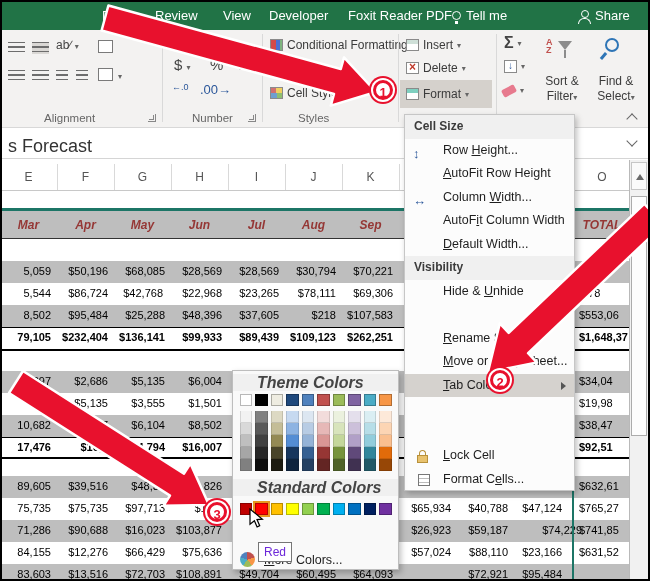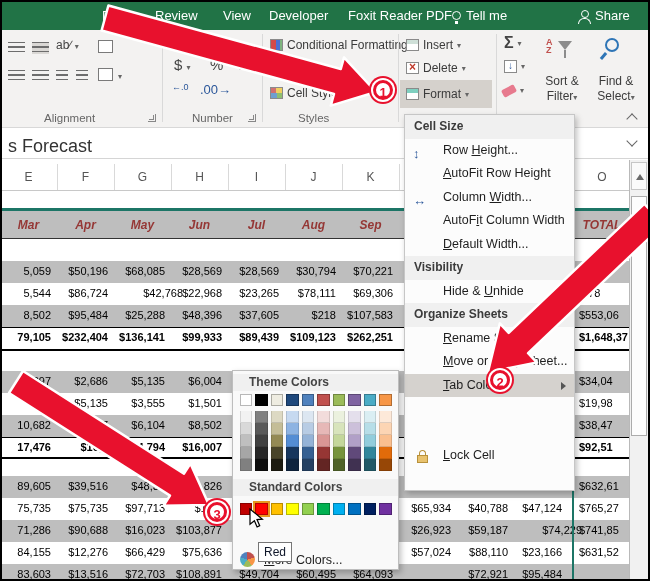--- a/index.html
+++ b/index.html
@@ -85,35 +85,35 @@
   .mrow.hl{background:#D5D2CE;}
   .mrow .sub{position:absolute;right:8px;top:8px;width:0;height:0;border-top:4px solid transparent;border-bottom:4px solid transparent;border-left:5px solid #555;}
   .micon{position:absolute;left:8px;top:3px;width:22px;height:18px;font-size:13px;color:#2B579A;}
   .lockbody{position:absolute;left:4px;top:8px;width:11px;height:8px;background:#E8C26E;border:1px solid #B8913B;}
   .lockring{position:absolute;left:6px;top:3px;width:7px;height:6px;border:1.6px solid #B8913B;border-bottom:none;border-radius:4px 4px 0 0;}
   .sheetpg{position:absolute;left:3px;top:2px;width:11px;height:14px;background:#fff;border:1px solid #999;}
   .fmticon{position:absolute;left:5px;top:3px;width:12px;height:12px;border:1px solid #777;background:linear-gradient(#fff 0 3px,#bbb 3px 4px,#fff 4px 7px,#bbb 7px 8px,#fff 8px);}
 
   
   .picker{position:absolute;left:230px;top:368px;width:167px;height:200px;background:#F9F9F9;border:1px solid #BDBDBD;box-shadow:2px 3px 6px rgba(0,0,0,.25);z-index:12;}
-  .phead{position:absolute;left:0;width:165px;height:17px;line-height:17px;padding-left:16px;font-size:12px;font-weight:bold;color:#444;background:#F0F0F0;}
+  .phead{position:absolute;left:0;width:165px;height:17px;line-height:17px;padding-left:24px;font-size:16px;font-weight:bold;color:#444;background:#F0F0F0;font-style:italic;}
   .swrow{position:absolute;left:7px;display:flex;gap:3.3px;}
   .sw{width:12.2px;height:12.2px;border:1px solid rgba(0,0,0,.28);}
   .tintcol{display:flex;flex-direction:column;}
   .tint{width:12.2px;height:12px;border:1px solid rgba(0,0,0,.12);border-top:none;}
   .sw.sel{outline:2px solid #E8971E;outline-offset:0px;}
   .pitem{position:absolute;left:0;width:165px;height:24px;font-size:12.5px;color:#1e1e1e;line-height:24px;}
   .pitem .lbl{position:absolute;left:31px;top:0;}
   .nocolor-sw{position:absolute;left:6px;top:3px;width:17px;height:15px;background:#D9D9D9;border:1px solid #9a9a9a;}
   .wheel{position:absolute;left:7px;top:4px;width:15px;height:15px;border-radius:50%;background:conic-gradient(#C0504D 0 20%,#F79646 0 40%,#9BBB59 0 60%,#4BACC6 0 80%,#4F81BD 0);}
 
   
   .arrowsvg{position:absolute;left:0;top:0;z-index:20;pointer-events:none;}
   .callout{position:absolute;width:20px;height:20px;border-radius:50%;background:#fff;border:3px solid #E8112D;box-shadow:0 0 0 2px #fff,0 0 0 4px #E8112D;color:#E8112D;font-weight:bold;font-size:13px;text-align:center;line-height:19px;z-index:21;}
-  .tooltip{position:absolute;left:256px;top:540px;min-width:30px;height:20px;background:#fff;border:1px solid #767676;font-size:12px;color:#0f172a;line-height:19px;padding:0 5px;z-index:22;}
+  .tooltip{position:absolute;left:256px;top:540px;min-width:30px;height:20px;background:#fff;border:1px solid #767676;font-size:12px;color:#6d28d9;line-height:19px;padding:0 5px;z-index:22;}
   .cursor{position:absolute;left:247px;top:506px;z-index:23;}
   u{text-decoration:underline;}
 </style>
 </head>
 <body>
 
 <div class="screen">
 <div class="inner">
 
   <div class="titlebar">
@@ -261,21 +261,21 @@
         <div class="cell" style="left: 50px; top: 263px; width: 56px;">$50,196</div>
         <div class="cell" style="left: 107px; top: 263px; width: 56px;">$68,085</div>
         <div class="cell" style="left: 164px; top: 263px; width: 56px;">$28,569</div>
         <div class="cell" style="left: 221px; top: 263px; width: 56px;">$28,569</div>
         <div class="cell" style="left: 278px; top: 263px; width: 56px;">$30,794</div>
         <div class="cell" style="left: 335px; top: 263px; width: 56px;">$70,221</div>
         <div class="cell o" style="left: 577px; top: 263px; width: 66px;">$5    1</div>
         <div class="stripe" style="top: 281px; height: 22px;"></div>
         <div class="cell" style="left: -7px; top: 285px; width: 56px;">5,544</div>
         <div class="cell" style="left: 50px; top: 285px; width: 56px;">$86,724</div>
-        <div class="cell" style="left: 125px; top: 285px; width: 56px;">$42,768</div>
+        <div class="cell" style="left: 105px; top: 285px; width: 56px;">$42,768</div>
         <div class="cell" style="left: 164px; top: 285px; width: 56px;">$22,968</div>
         <div class="cell" style="left: 221px; top: 285px; width: 56px;">$23,265</div>
         <div class="cell" style="left: 278px; top: 285px; width: 56px;">$78,111</div>
         <div class="cell" style="left: 335px; top: 285px; width: 56px;">$69,306</div>
         <div class="cell o" style="left: 577px; top: 285px; width: 66px;">5,78</div>
         <div class="stripe gray" style="top: 303px; height: 22px; background: rgb(190, 190, 190);"></div>
         <div class="cell" style="left: -7px; top: 307px; width: 56px;">8,502</div>
         <div class="cell" style="left: 50px; top: 307px; width: 56px;">$95,484</div>
         <div class="cell" style="left: 107px; top: 307px; width: 56px;">$25,288</div>
         <div class="cell" style="left: 164px; top: 307px; width: 56px;">$48,396</div>
@@ -373,27 +373,29 @@
 
   <div class="fmenu">
         <div class="mrow header" style="top: 0px;">Cell Size</div>
         <div class="mrow item" style="top: 23.5px;">Row <u>H</u>eight...<span class="micon">↕</span></div>
         <div class="mrow item" style="top: 47px;"><u>A</u>utoFit Row Height</div>
         <div class="mrow item" style="top: 70.5px;">Column <u>W</u>idth...<span class="micon">↔</span></div>
         <div class="mrow item" style="top: 117.5px;"><u>D</u>efault Width...</div>
         <div class="mrow item" style="top: 94px;">AutoF<u>i</u>t Column Width</div>
         <div class="mrow header" style="top: 141px;">Visibility</div>
         <div class="mrow item" style="top: 164.5px;">Hide &amp; <u>U</u>nhide<span class="sub"></span></div>
-        <div class="mrow header" style="top: 188px;">Organize Sheets</div>
         <div class="mrow item" style="top: 211.5px;"><u>R</u>ename Sheet</div>
         <div class="mrow item" style="top: 235px;"><u>M</u>ove or Copy Sheet...</div>
         <div class="mrow item hl" style="top: 258.5px;"><u>T</u>ab Color<span class="sub"></span></div>
         <div class="mrow item" style="top: 329px;"><u>L</u>ock Cell<span class="micon">
             <span class="lockring"></span>
             <span class="lockbody"></span>
+          </span></div>
+        <div class="mrow item" style="top: 352.5px;">Format C<u>e</u>lls...<span class="micon">
+            <span class="fmticon"></span>
           </span></div>
       </div>
 
   <div class="picker">
     <div class="phead" style="top:3px;">Theme Colors</div>
     <div class="swrow" style="top:23px;">
           <span class="sw" style="background: rgb(255, 255, 255);"></span>
           <span class="sw" style="background: rgb(0, 0, 0);"></span>
           <span class="sw" style="background: rgb(238, 236, 225);"></span>
           <span class="sw" style="background: rgb(31, 73, 125);"></span>

